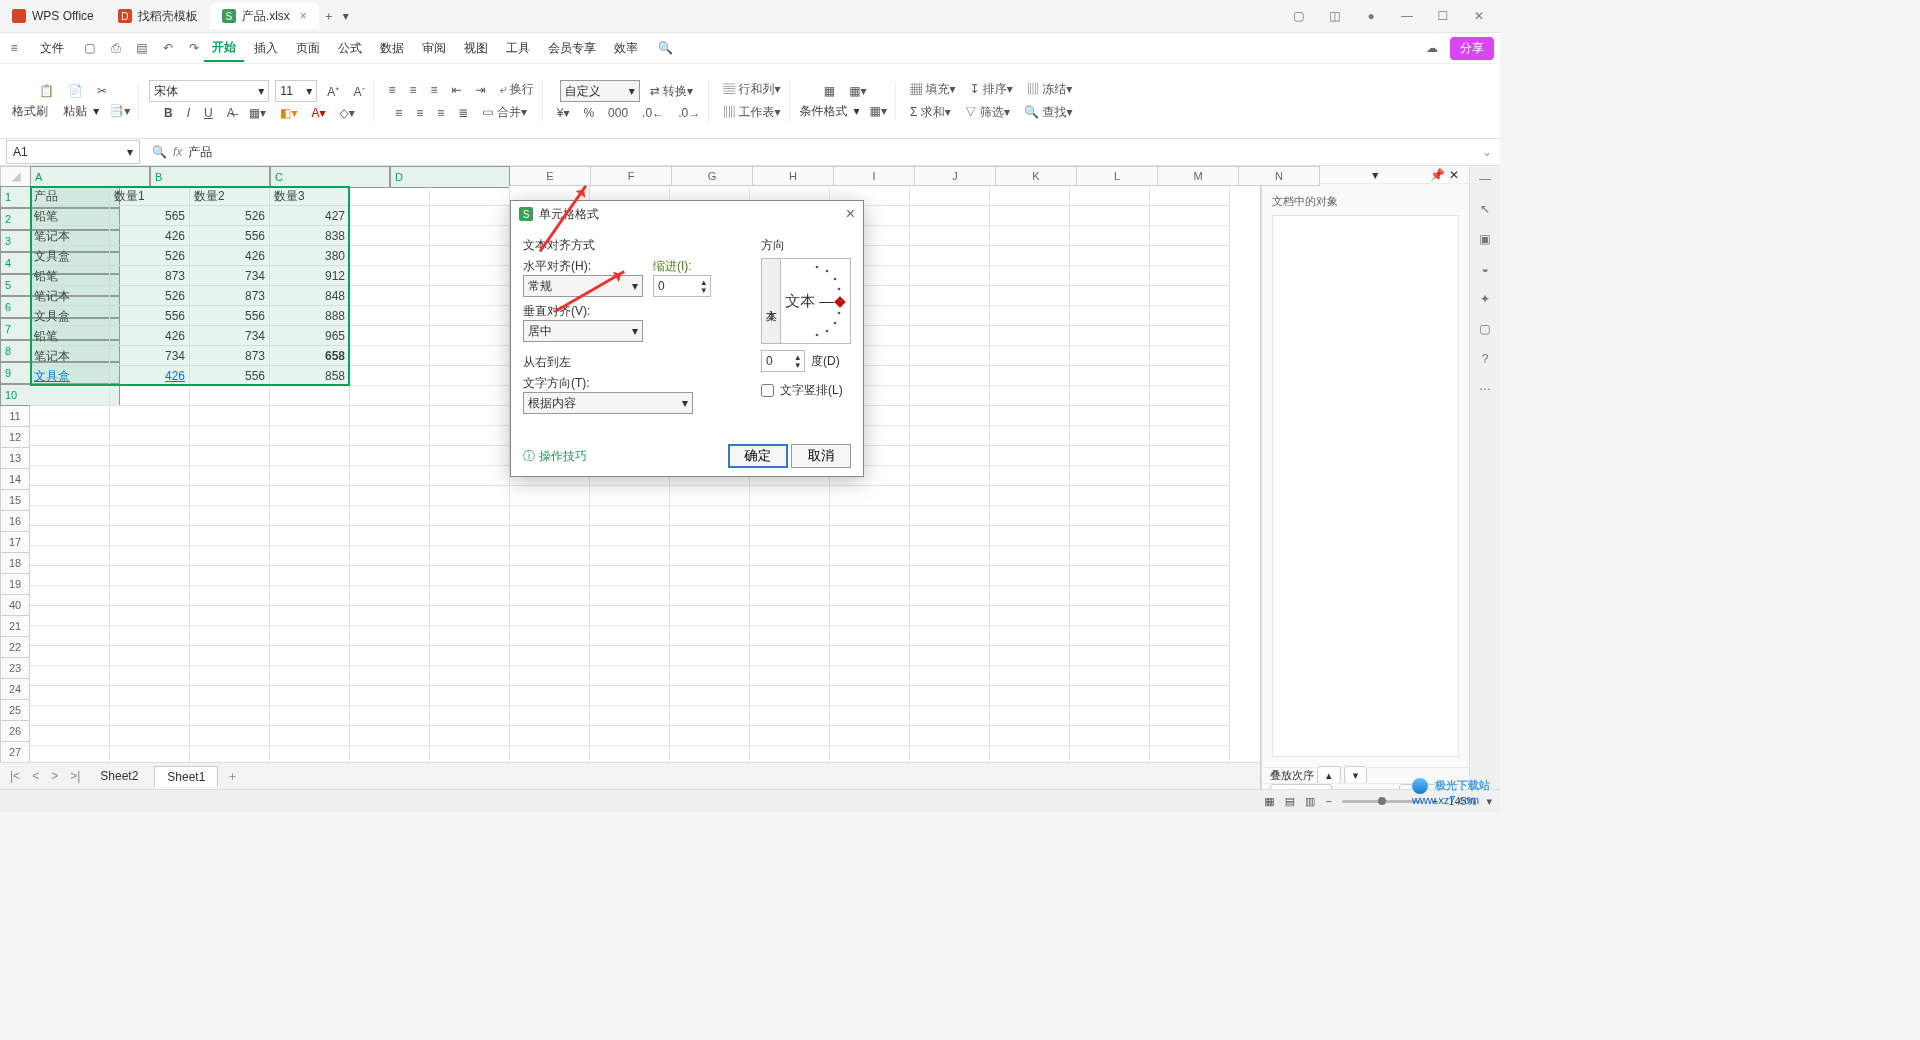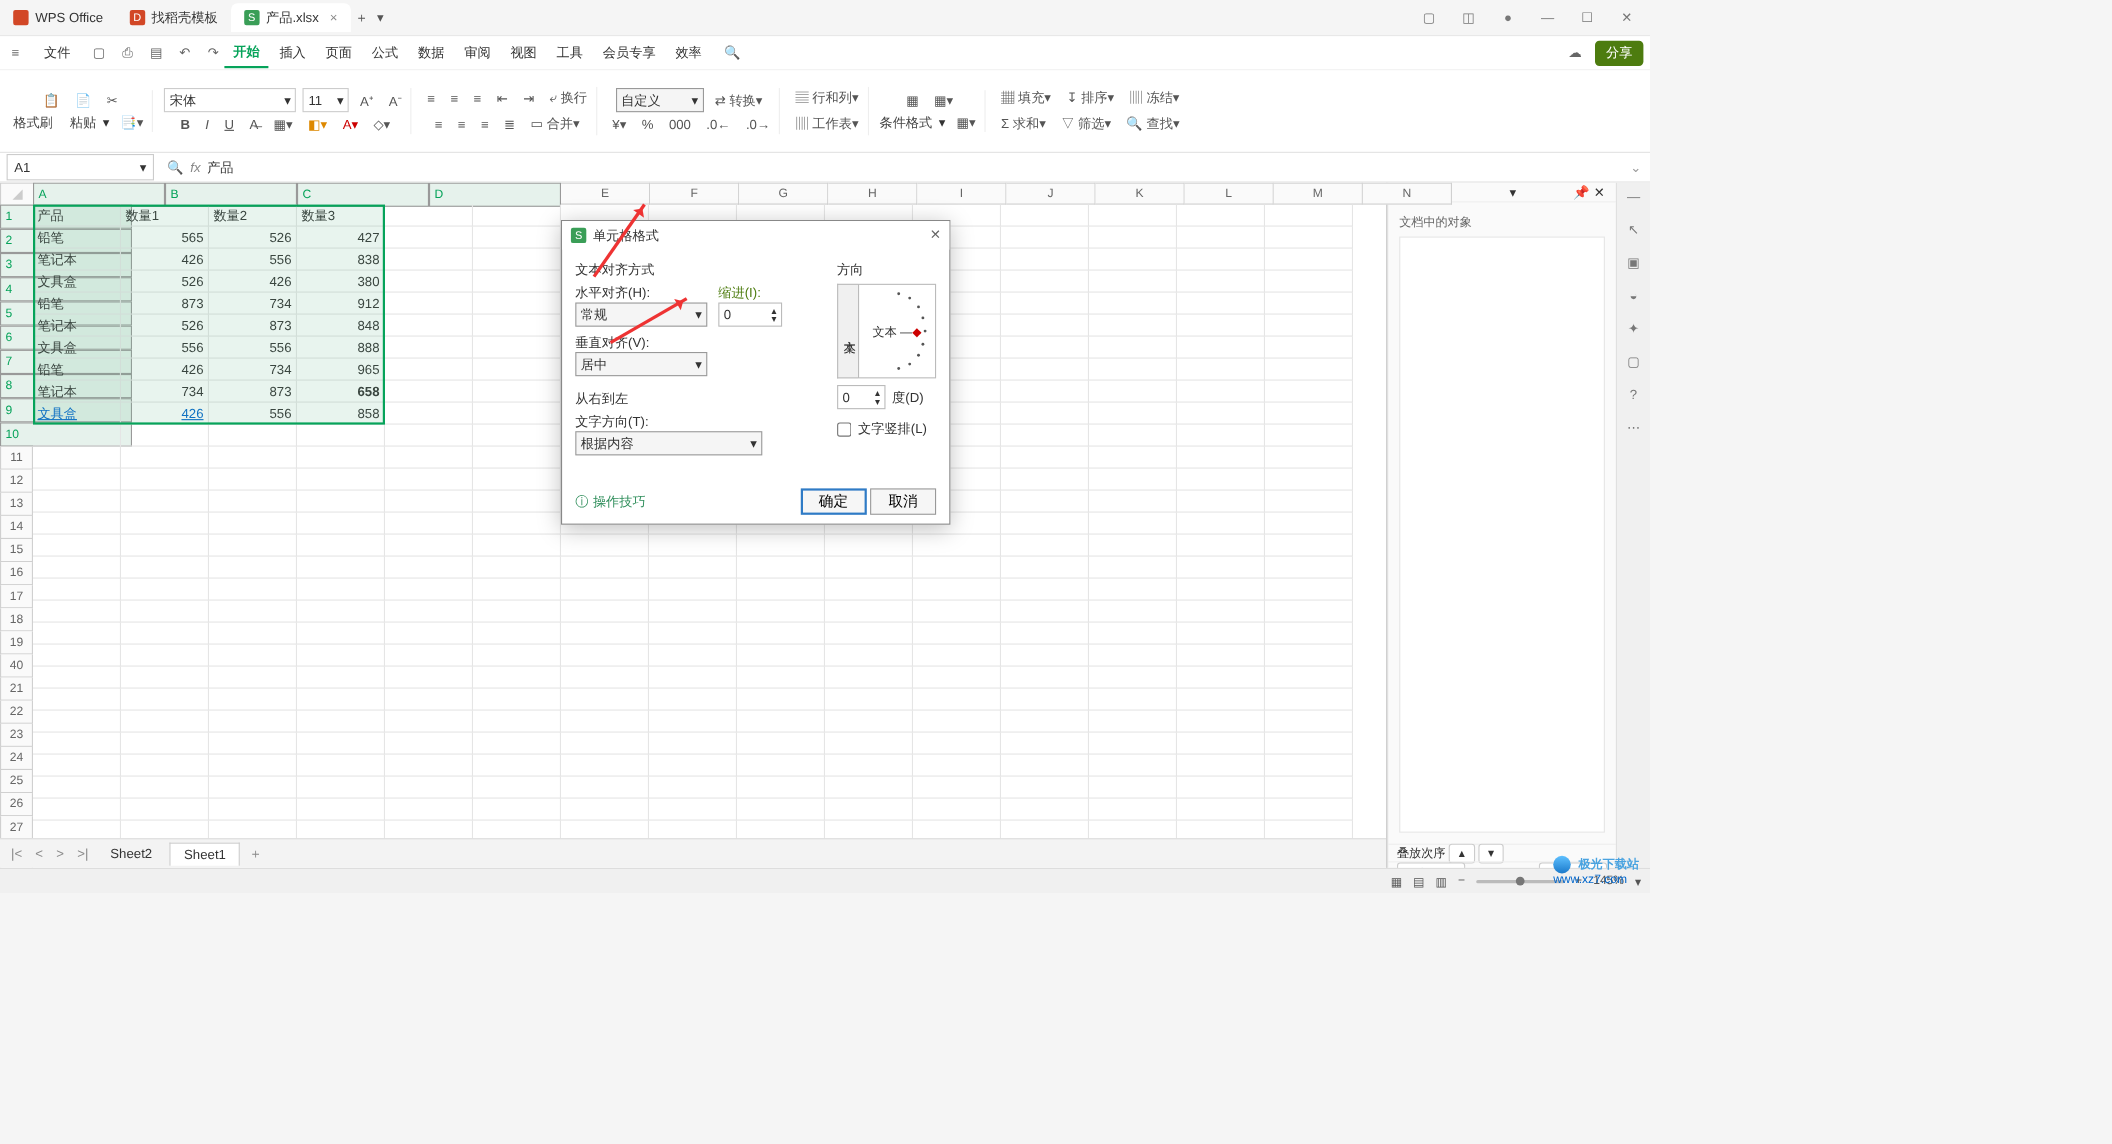--- a/index.html
+++ b/index.html
@@ -14,21 +14,21 @@
 .tab-icon.green{background:#3a9e57}
 .tab-close{margin-left:4px;color:#888}
 .titlebar-right{margin-left:auto;display:flex;gap:14px;padding-right:10px;color:#777}
 .win-btn{width:22px;text-align:center}
 .menubar{height:30px;display:flex;align-items:center;background:#fff;padding:0 6px;gap:2px;border-bottom:1px solid #eee}
 .menu-left{display:flex;align-items:center;gap:10px}
 .menu-icon{width:16px;height:16px;display:inline-flex;align-items:center;justify-content:center;color:#666}
 .menu-tab{padding:4px 8px;cursor:pointer;color:#333}
 .menu-tab.active{color:#06a35a;font-weight:bold;border-bottom:2px solid #06a35a}
 .menu-right{margin-left:auto;display:flex;align-items:center;gap:10px}
-.share-btn{background:#4d7c0f;color:#fff;padding:3px 10px;border-radius:4px}
+.share-btn{background:#d946ef;color:#fff;padding:3px 10px;border-radius:4px}
 .ribbon{height:66px;display:flex;background:#fff;border-bottom:1px solid #e0e0e0;padding:4px 8px;gap:6px;align-items:center}
 .rgroup{display:flex;flex-direction:column;gap:2px;align-items:center;padding:0 4px;border-right:1px solid #eee}
 .rgroup:last-child{border-right:none}
 .rgroup-row{display:flex;gap:6px;align-items:center}
 .rlabel{font-size:12px;color:#444}
 .rbtn{padding:2px 4px;color:#555;cursor:pointer}
 .font-sel{width:110px;height:20px;border:1px solid #ccc;background:#fff;padding:0 4px;display:flex;align-items:center;justify-content:space-between}
 .size-sel{width:32px;height:20px;border:1px solid #ccc;background:#fff;padding:0 4px;display:flex;align-items:center;justify-content:space-between}
 .formula-bar{height:26px;display:flex;align-items:center;background:#fff;border-bottom:1px solid #e0e0e0}
 .name-box{width:120px;height:22px;border:1px solid #ccc;margin:0 6px;display:flex;align-items:center;justify-content:space-between;padding:0 6px;background:#fff}
@@ -71,21 +71,21 @@
 .dlg-body{display:flex;padding:10px 12px;gap:10px}
 .dlg-left{flex:1}
 .dlg-right{width:90px}
 .fieldset{margin-bottom:12px}
 .fs-title{margin-bottom:4px}
 .sel{width:110px;height:20px;border:1px solid #999;background:#f5f5f5;padding:0 4px;display:flex;align-items:center;justify-content:space-between}
 .sel.wide{width:160px}
 .spin{width:48px;height:20px;border:1px solid #bbb;display:flex;align-items:center;padding:0 4px;justify-content:space-between}
 .chk{display:flex;align-items:center;gap:6px;margin:4px 0}
 .chk input{margin:0}
-.orient-box{width:80px;height:84px;border:1px solid #bbb;display:flex;align-items:center;justify-content:center;font-size:11px;writing-mode:horizontal-tb;background:#fff;position:relative}
+.orient-box{width:80px;height:84px;border:1px solid #bbb;display:flex;align-items:center;justify-content:center;font-size:15px;writing-mode:horizontal-tb;background:#fff;position:relative}
 .orient-side{width:18px;height:84px;border:1px solid #bbb;border-right:none;writing-mode:vertical-rl;display:flex;align-items:center;justify-content:center;font-size:11px;background:#f0f0f0}
 .ori-wrap{display:flex}
 .ori-deg{display:flex;align-items:center;gap:6px;margin-top:6px}
 .dlg-footer{display:flex;justify-content:space-between;align-items:center;padding:8px 12px}
 .tips{color:#2f8e5b;display:flex;align-items:center;gap:4px}
 .btn{width:60px;height:24px;border:1px solid #999;background:#f6f6f6;cursor:pointer}
 .btn.primary{border:2px solid #2f7bc6}
 .arrow-red{position:absolute;width:80px;height:3px;background:#e33;transform-origin:left center;pointer-events:none}
 .arrow-red::after{content:"";position:absolute;right:-2px;top:-4px;border:6px solid transparent;border-left-color:#e33}
 .link{color:#0066cc}

